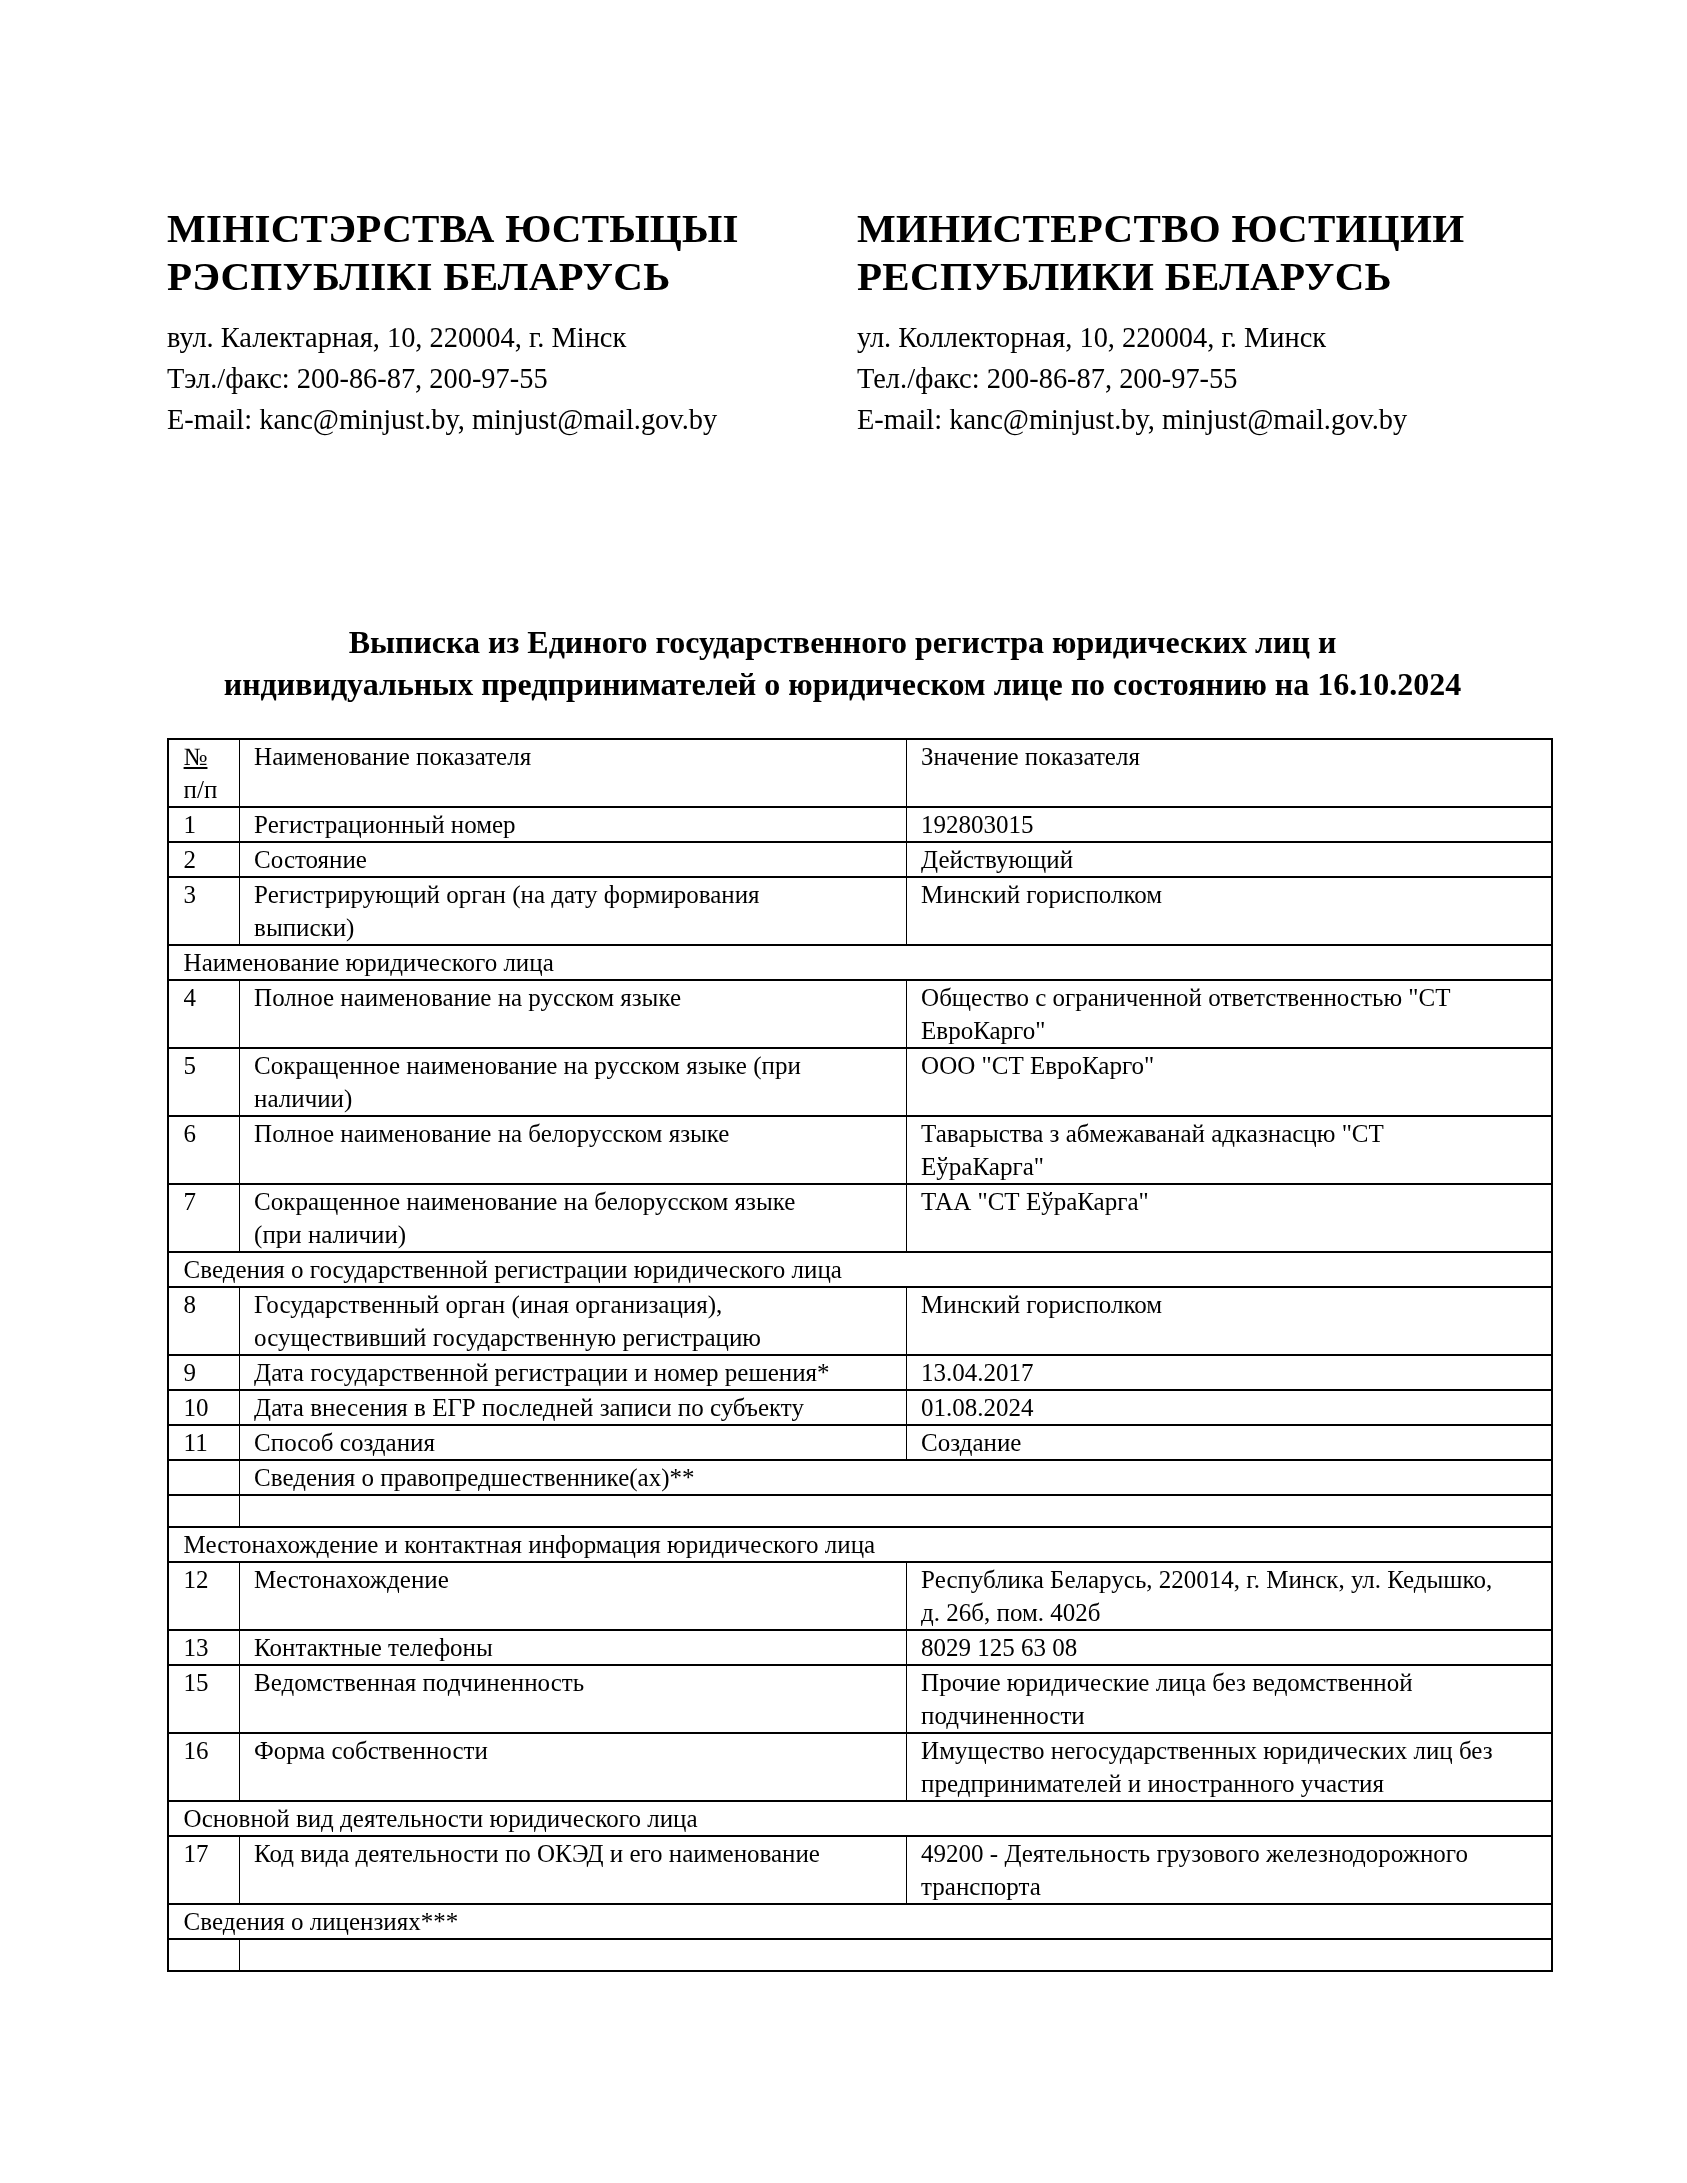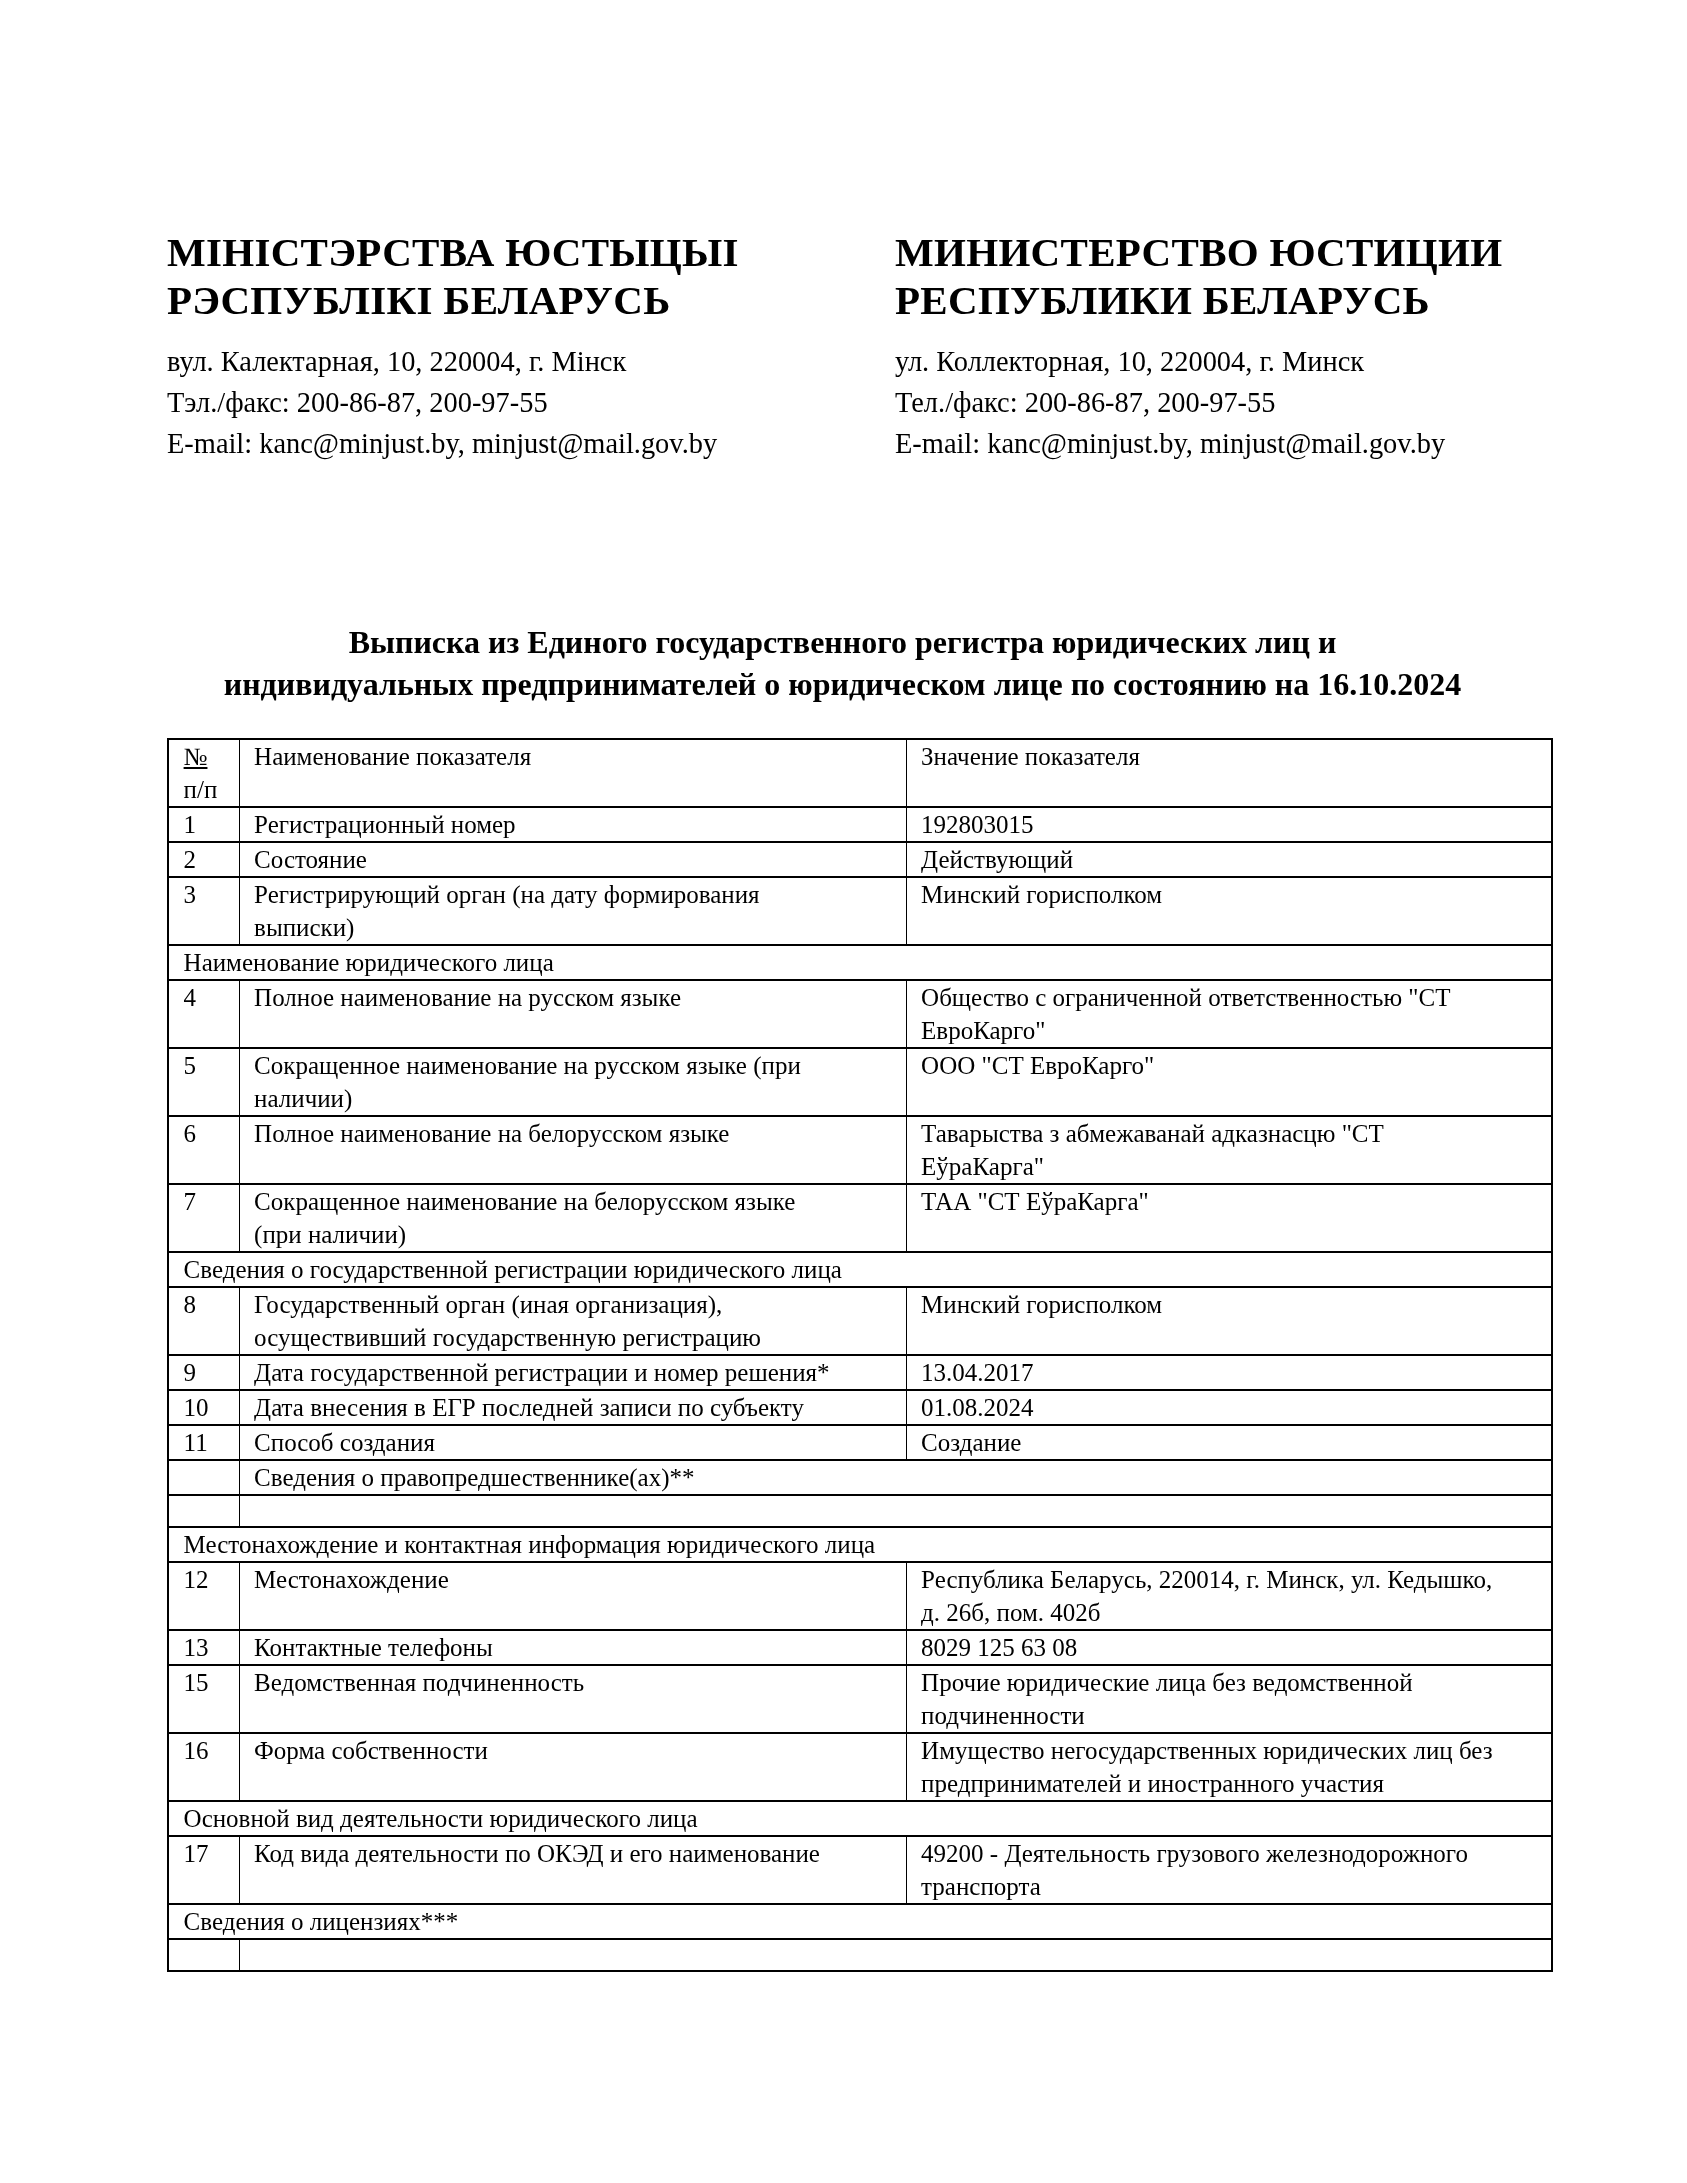--- a/index.html
+++ b/index.html
@@ -14,24 +14,23 @@
     background: #ffffff;
     color: #000000;
     font-family: "Liberation Serif", "DejaVu Serif", serif;
     overflow: hidden;
   }
   
   .letterhead-col {
     position: absolute;
     top: 204px;
     width: 681px;
-    margin-top: 24px;
   }
   .letterhead-left  { left: 167px;  }
-  .letterhead-right { left: 895px; }
+  .letterhead-right { left: 857px; }
   .ministry-name {
     font-weight: bold;
     font-size: 41px;
     line-height: 48px;
     white-space: pre-line;
     letter-spacing: 0.3px;
   }
   .letterhead-contacts {
     margin-top: 17px;
     font-size: 28.4px;

